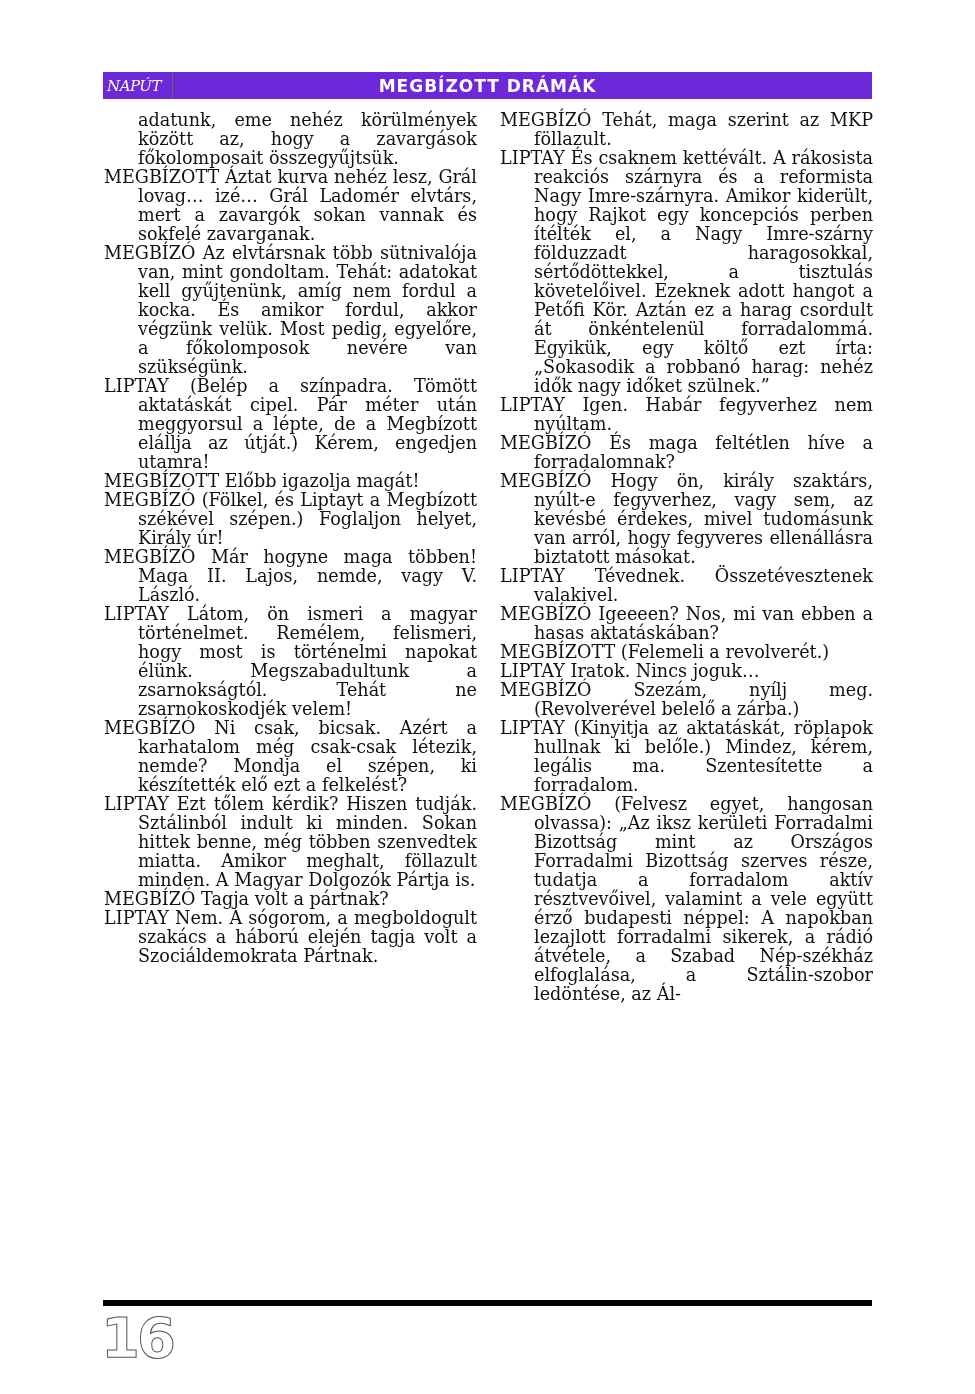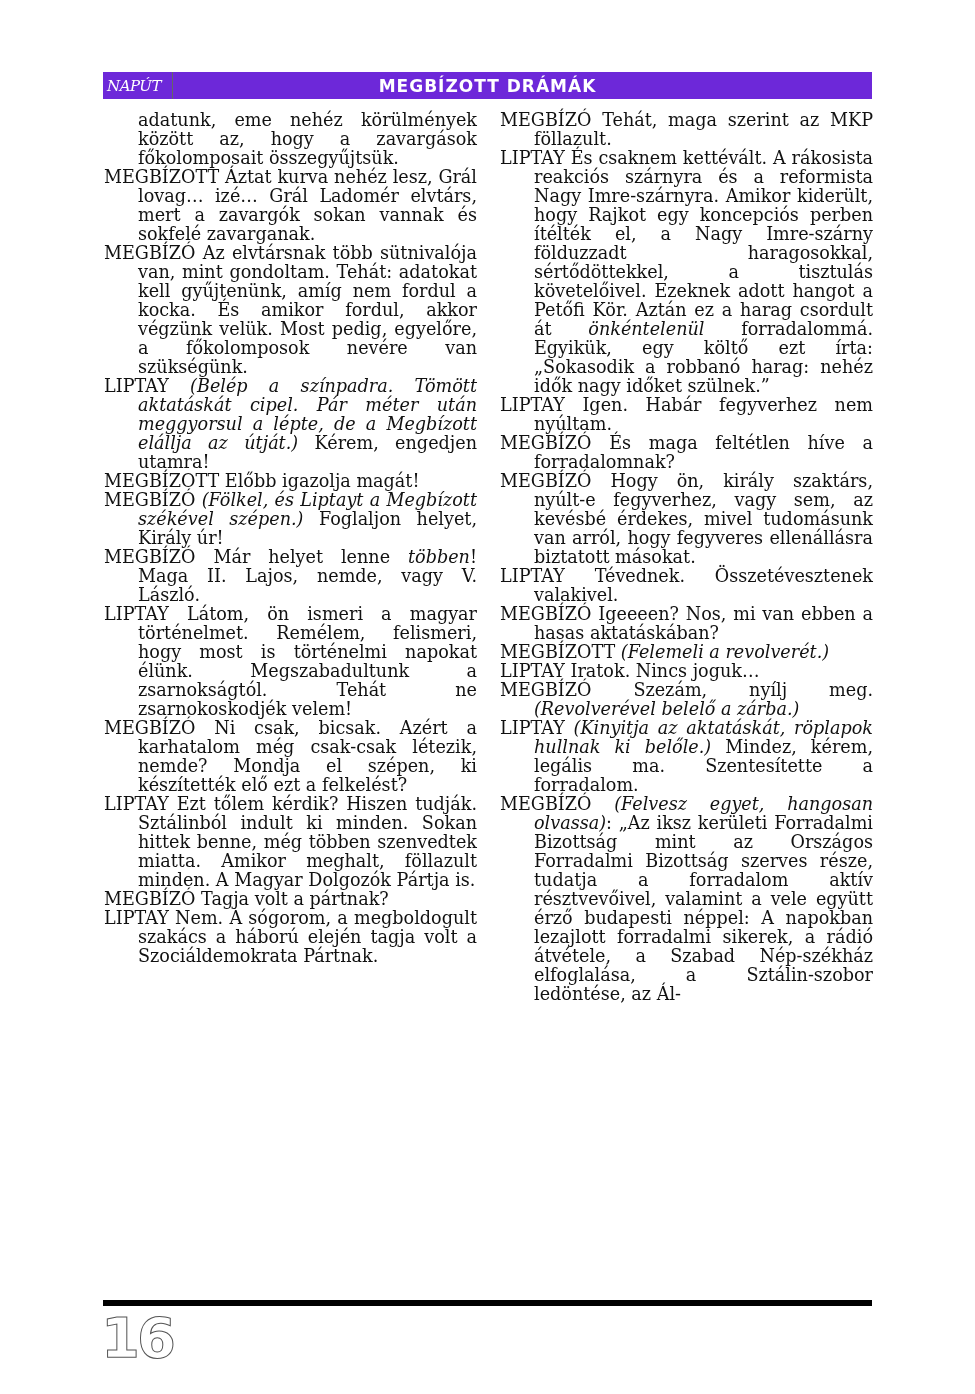--- a/index.html
+++ b/index.html
@@ -10,42 +10,42 @@
     .logo { width: 70px; height: 27px; border-right: 1px solid #666; display: flex; align-items: center;
       padding-left: 4px; box-sizing: border-box; color: #fff; font-family: "DejaVu Serif", serif;
       font-style: italic; font-size: 15px; letter-spacing: -0.5px; }
     .running-title { flex: 1; text-align: center; color: #fff; font-family: "DejaVu Sans", sans-serif;
       font-weight: bold; font-size: 17px; letter-spacing: 1px; padding-right: 70px; }
     .col { position: absolute; top: 111px; width: 373px; font-size: 17.6px; line-height: 19px; }
     .col-left { left: 104px; }
     .col-right { left: 500px; }
     .speech { margin: 0; padding-left: 34px; text-indent: -34px; text-align: justify; }
     .speaker { }
-    .dir { font-style: italic; }
+    .dir { }
     .footer-rule { position: absolute; left: 103px; top: 1300px; width: 769px; height: 6px; background: #000; }
     .page-num { position: absolute; left: 101px; top: 1316px; font-family: "DejaVu Sans", sans-serif;
       font-weight: bold; font-size: 56px; line-height: 44px; color: #fff;
       -webkit-text-stroke: 1px #555; letter-spacing: -3px; }
   </style>
 </head>
 <body>
 
 <div class="header-bar">
   <div class="logo">NAPÚT</div>
   <div class="running-title">MEGBÍZOTT DRÁMÁK</div>
 </div>
 
 <div class="col col-left">
     <p class="speech" style="text-indent: 0px;"><span>adatunk, eme nehéz körülmények között az, hogy a zavargások főkolomposait összegyűjtsük.</span></p>
     <p class="speech"><span class="speaker">MEGBÍZOTT </span><span>Áztat kurva nehéz lesz, Grál lovag… izé… Grál Ladomér elvtárs, mert a zavargók sokan vannak és sokfelé zavarganak.</span></p>
     <p class="speech"><span class="speaker">MEGBÍZÓ </span><span>Az elvtársnak több sütnivalója van, mint gondoltam. Tehát: adatokat kell gyűjtenünk, amíg nem fordul a kocka. És amikor fordul, akkor végzünk velük. Most pedig, egyelőre, a főkolomposok nevére van szükségünk.</span></p>
     <p class="speech"><span class="speaker">LIPTAY </span><span class="dir">(Belép a színpadra. Tömött aktatáskát cipel. Pár méter után meggyorsul a lépte, de a Megbízott elállja az útját.)</span><span> Kérem, engedjen utamra!</span></p>
     <p class="speech"><span class="speaker">MEGBÍZOTT </span><span>Előbb igazolja magát!</span></p>
     <p class="speech"><span class="speaker">MEGBÍZÓ </span><span class="dir">(Fölkel, és Liptayt a Megbízott székével szépen.)</span><span> Foglaljon helyet, Király úr!</span></p>
-    <p class="speech"><span class="speaker">MEGBÍZÓ </span><span>Már helyet lenne </span><span class="dir">többen</span><span>! Maga II. Lajos, nemde, vagy V. László.</span></p>
+    <p class="speech"><span class="speaker">MEGBÍZÓ </span><span>Már hogyne maga </span><span class="dir">többen</span><span>! Maga II. Lajos, nemde, vagy V. László.</span></p>
     <p class="speech"><span class="speaker">LIPTAY </span><span>Látom, ön ismeri a magyar történelmet. Remélem, felismeri, hogy most is történelmi napokat élünk. Megszabadultunk a zsarnokságtól. Tehát ne zsarnokoskodjék velem!</span></p>
     <p class="speech"><span class="speaker">MEGBÍZÓ </span><span>Ni csak, bicsak. Azért a karhatalom még csak-csak létezik, nemde? Mondja el szépen, ki készítették elő ezt a felkelést?</span></p>
     <p class="speech"><span class="speaker">LIPTAY </span><span>Ezt tőlem kérdik? Hiszen tudják. Sztálinból indult ki minden. Sokan hittek benne, még többen szenvedtek miatta. Amikor meghalt, föllazult minden. A Magyar Dolgozók Pártja is.</span></p>
     <p class="speech"><span class="speaker">MEGBÍZÓ </span><span>Tagja volt a pártnak?</span></p>
     <p class="speech"><span class="speaker">LIPTAY </span><span>Nem. A sógorom, a megboldogult szakács a háború elején tagja volt a Szociáldemokrata Pártnak.</span></p>
   </div>
 <div class="col col-right">
     <p class="speech"><span class="speaker">MEGBÍZÓ </span><span>Tehát, maga szerint az MKP föllazult.</span></p>
     <p class="speech"><span class="speaker">LIPTAY </span><span>És csaknem kettévált. A rákosista reakciós szárnyra és a reformista Nagy Imre-szárnyra. Amikor kiderült, hogy Rajkot egy koncepciós perben ítélték el, a Nagy Imre-szárny földuzzadt haragosokkal, sértődöttekkel, a tisztulás követelőivel. Ezeknek adott hangot a Petőfi Kör. Aztán ez a harag csordult át </span><span class="dir">önkéntelenül</span><span> forradalommá. Egyikük, egy költő ezt írta: „Sokasodik a robbanó harag: nehéz idők nagy időket szülnek.”</span></p>
     <p class="speech"><span class="speaker">LIPTAY </span><span>Igen. Habár fegyverhez nem nyúltam.</span></p>

